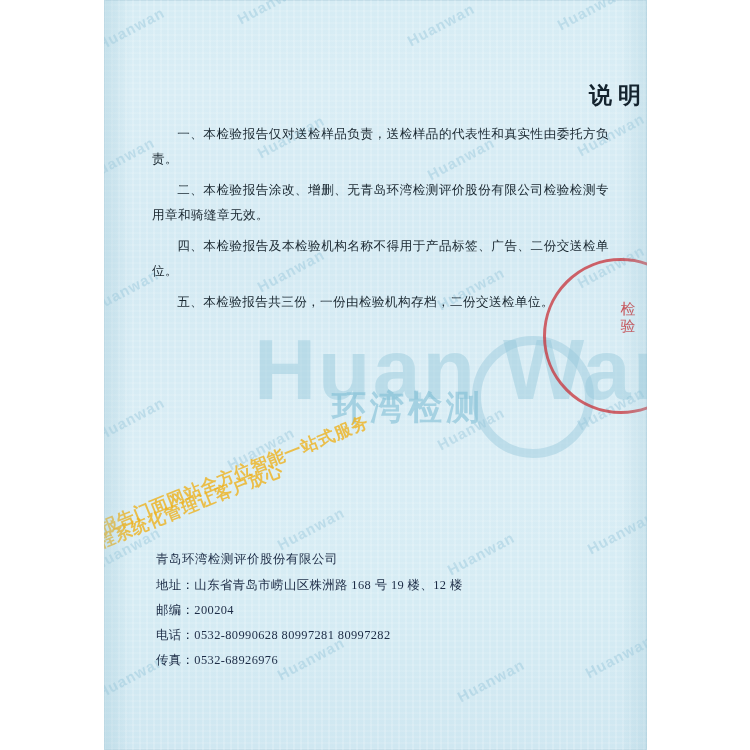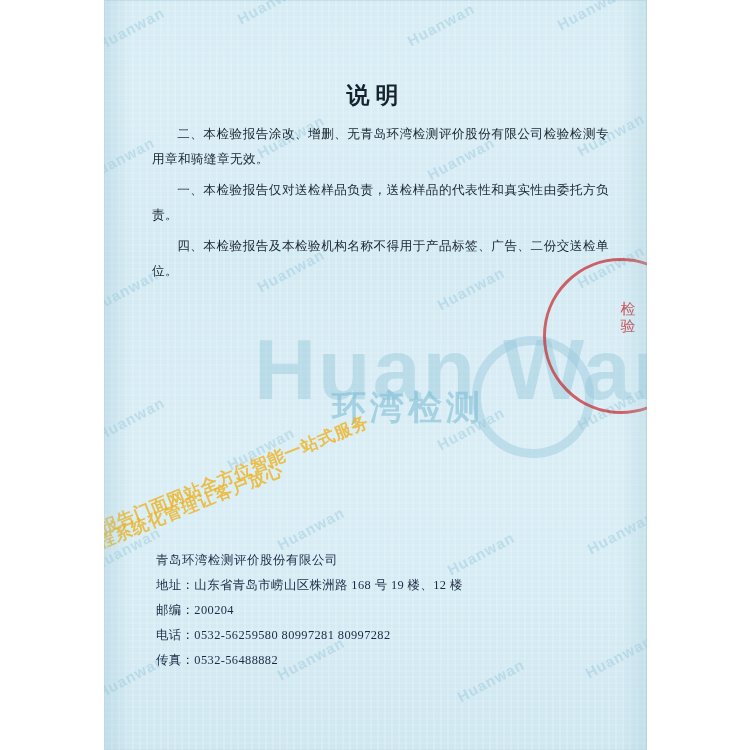--- a/index.html
+++ b/index.html
@@ -147,21 +147,21 @@
     position: absolute;
     inset: 0;
     z-index: 5;
   }
 
   .doc-title {
     position: absolute;
     left: 0;
     right: 0;
     top: 80px;
-    text-align: center;
+    text-align: right;
     font-size: 23px;
     font-weight: 700;
     color: #14232e;
     letter-spacing: 6px;
     font-family: "Liberation Serif", "DejaVu Serif", serif;
   }
 
   .clauses {
     position: absolute;
     left: 48px;
@@ -182,21 +182,21 @@
   .footer {
     position: absolute;
     left: 52px;
     top: 548px;
     font-size: 12.4px;
     line-height: 25px;
     color: #1c2b45;
     letter-spacing: 0.4px;
   }
   .footer div { white-space: nowrap; }
-  .footer .company { letter-spacing: 0.6px; }
+  .footer .company { letter-spacing: 0.6px; font-family: Liberation Mono, monospace; }
 </style>
 </head>
 <body>
 
 <div id="page">
   <div id="sheet">
 
     <div class="wm-layer">
       <div class="wm-tile" style="left:-10px;  top:20px;">Huanwan</div>
       <div class="wm-tile" style="left:130px;  top:-6px;">Huanwan</div>
@@ -236,28 +236,29 @@
       <div class="wm-yellow y2">全程系统化管理让客户放心</div>
 
       <div class="seal"></div>
       <div class="seal-text">检验</div>
     </div>
 
     <div class="doc-body">
       <div class="doc-title">说明</div>
 
       <div class="clauses">
+        <div class="clause">一、本检验报告仅对送检样品负责，送检样品的代表性和真实性由委托方负责。</div>
         <div class="clause">二、本检验报告涂改、增删、无青岛环湾检测评价股份有限公司检验检测专用章和骑缝章无效。</div>
-        <div class="clause">一、本检验报告仅对送检样品负责，送检样品的代表性和真实性由委托方负责。</div>
         <div class="clause">四、本检验报告及本检验机构名称不得用于产品标签、广告、二份交送检单位。</div>
+        <div class="clause">五、本检验报告共三份，一份由检验机构存档，二份交送检单位。</div>
       </div>
 
       <div class="footer">
         <div class="company">青岛环湾检测评价股份有限公司</div>
         <div>地址：山东省青岛市崂山区株洲路 168 号 19 楼、12 楼</div>
         <div>邮编：200204</div>
-        <div>电话：0532-56259580   80997281   80997282</div>
-        <div>传真：0532-56488882</div>
+        <div>电话：0532-80990628   80997281   80997282</div>
+        <div>传真：0532-68926976</div>
       </div>
     </div>
 
   </div>
 </div>
 
 </body></html>

